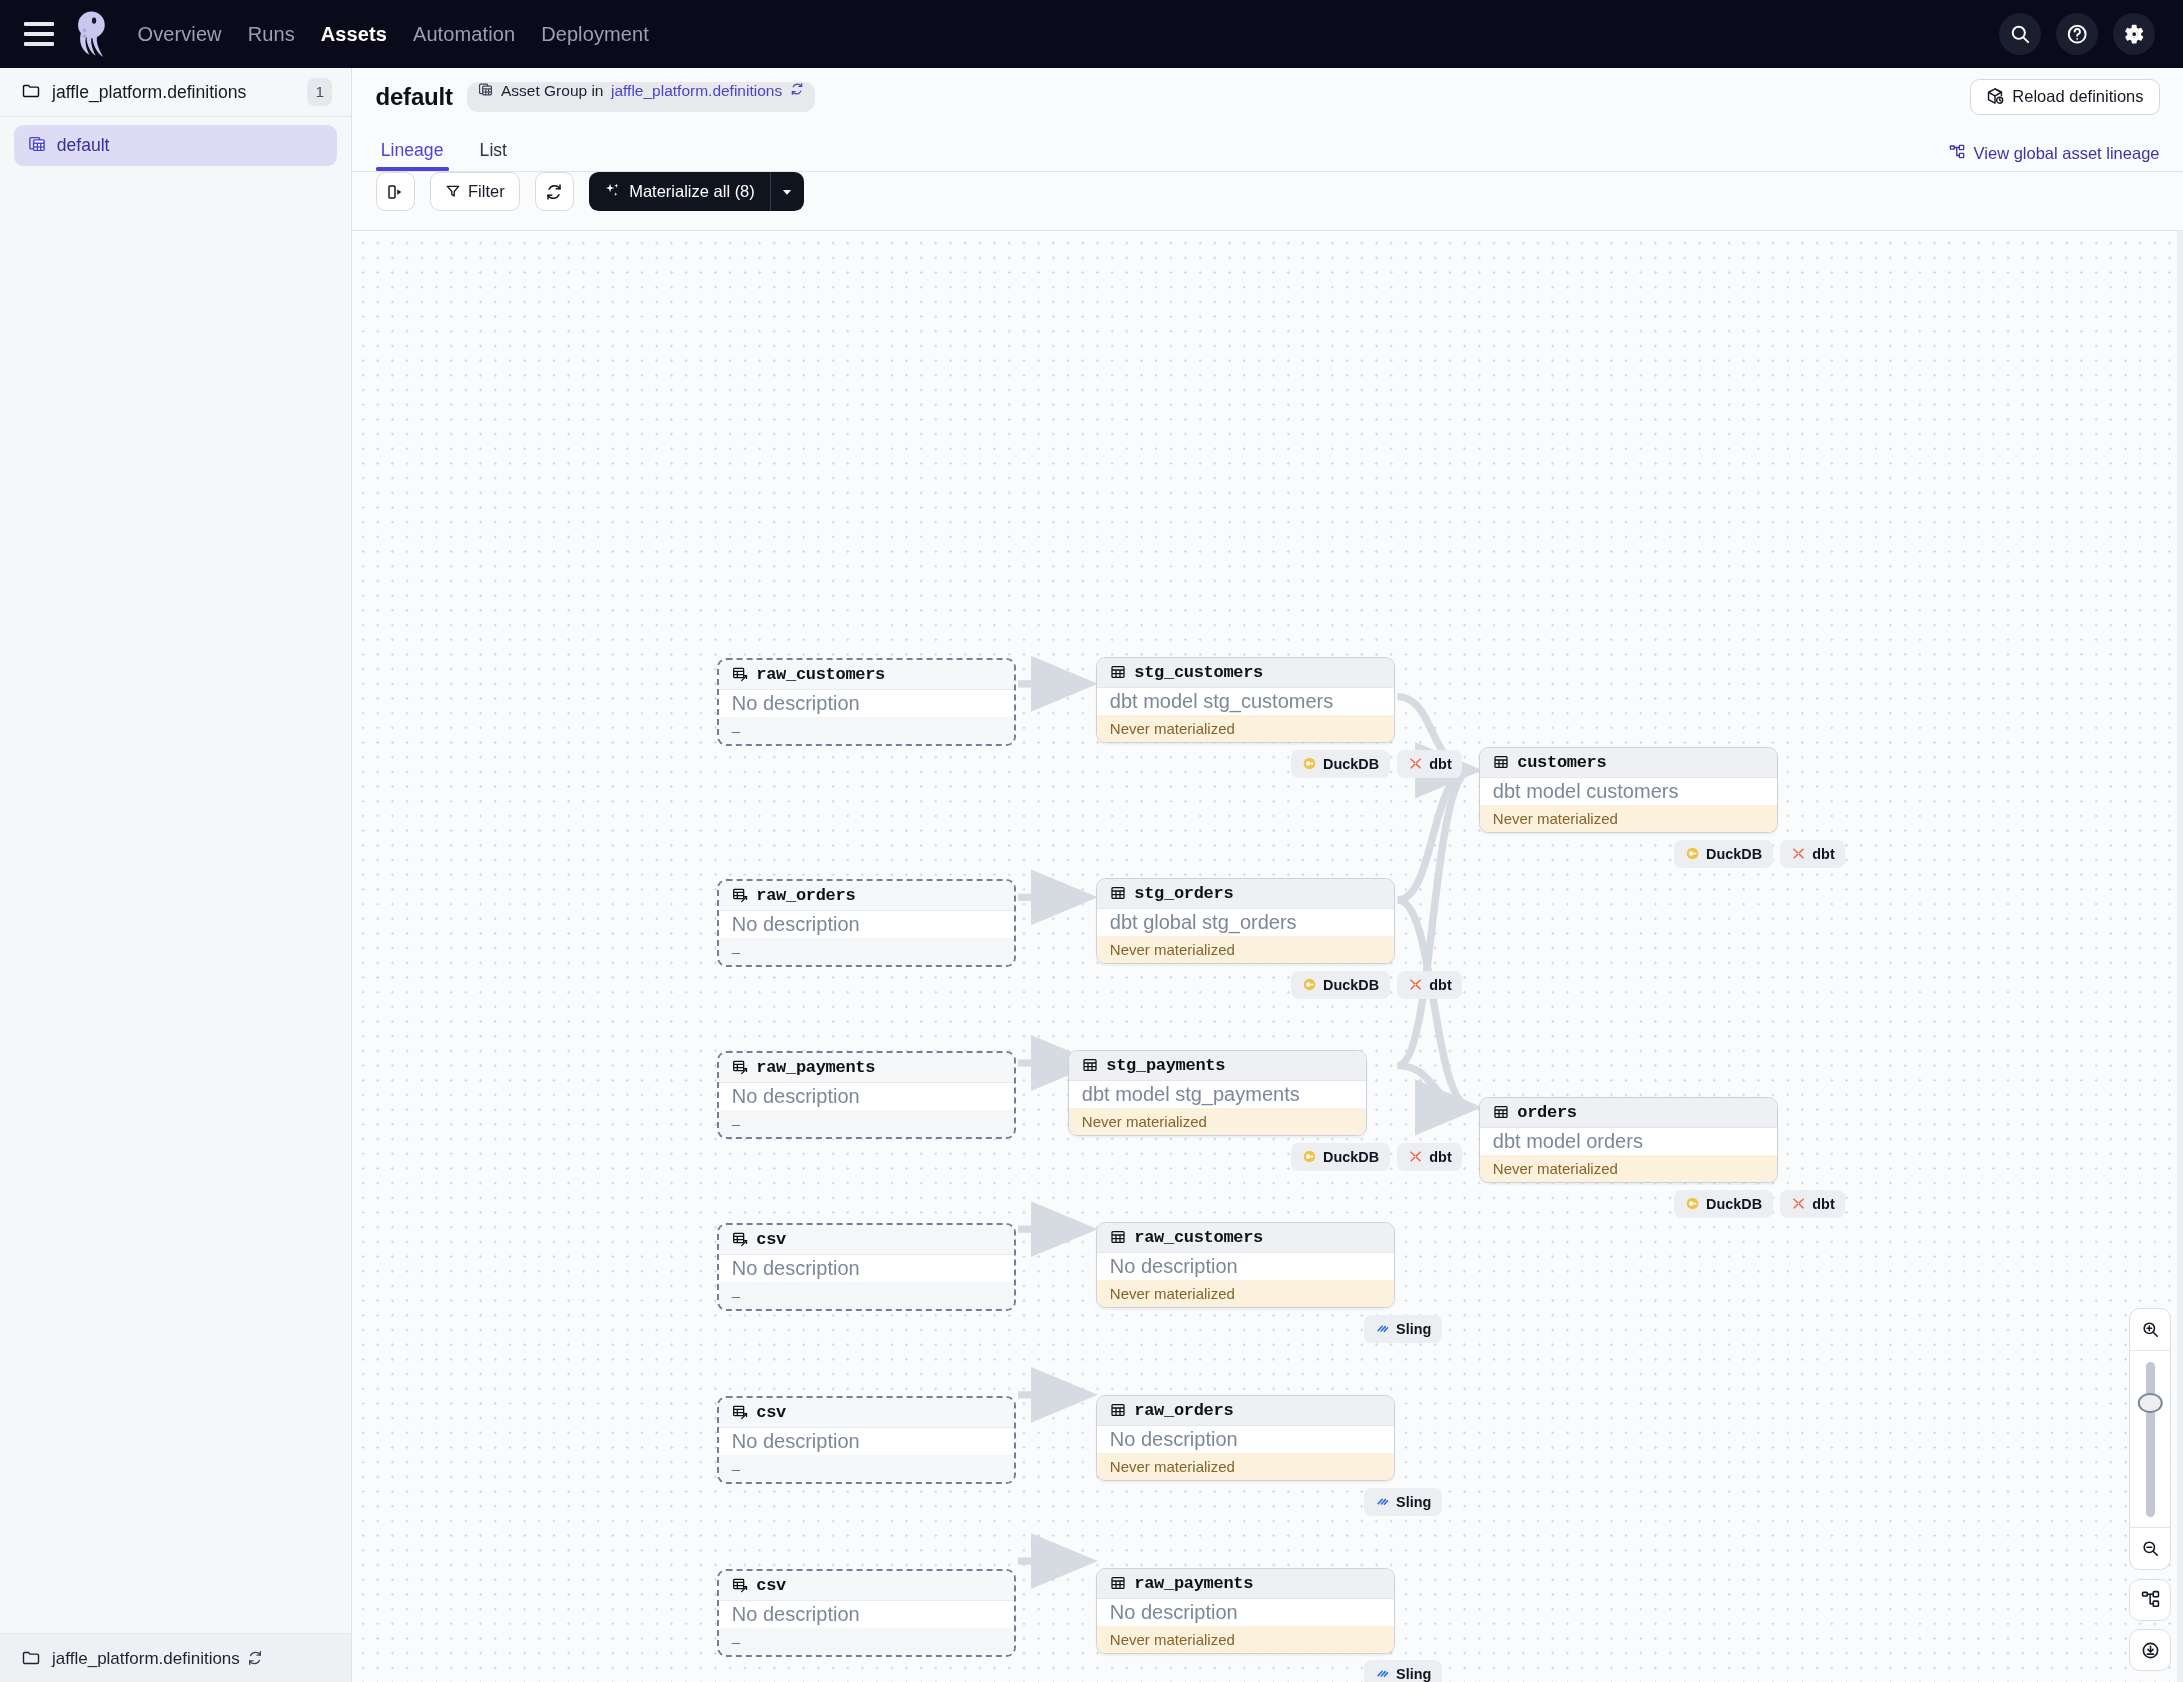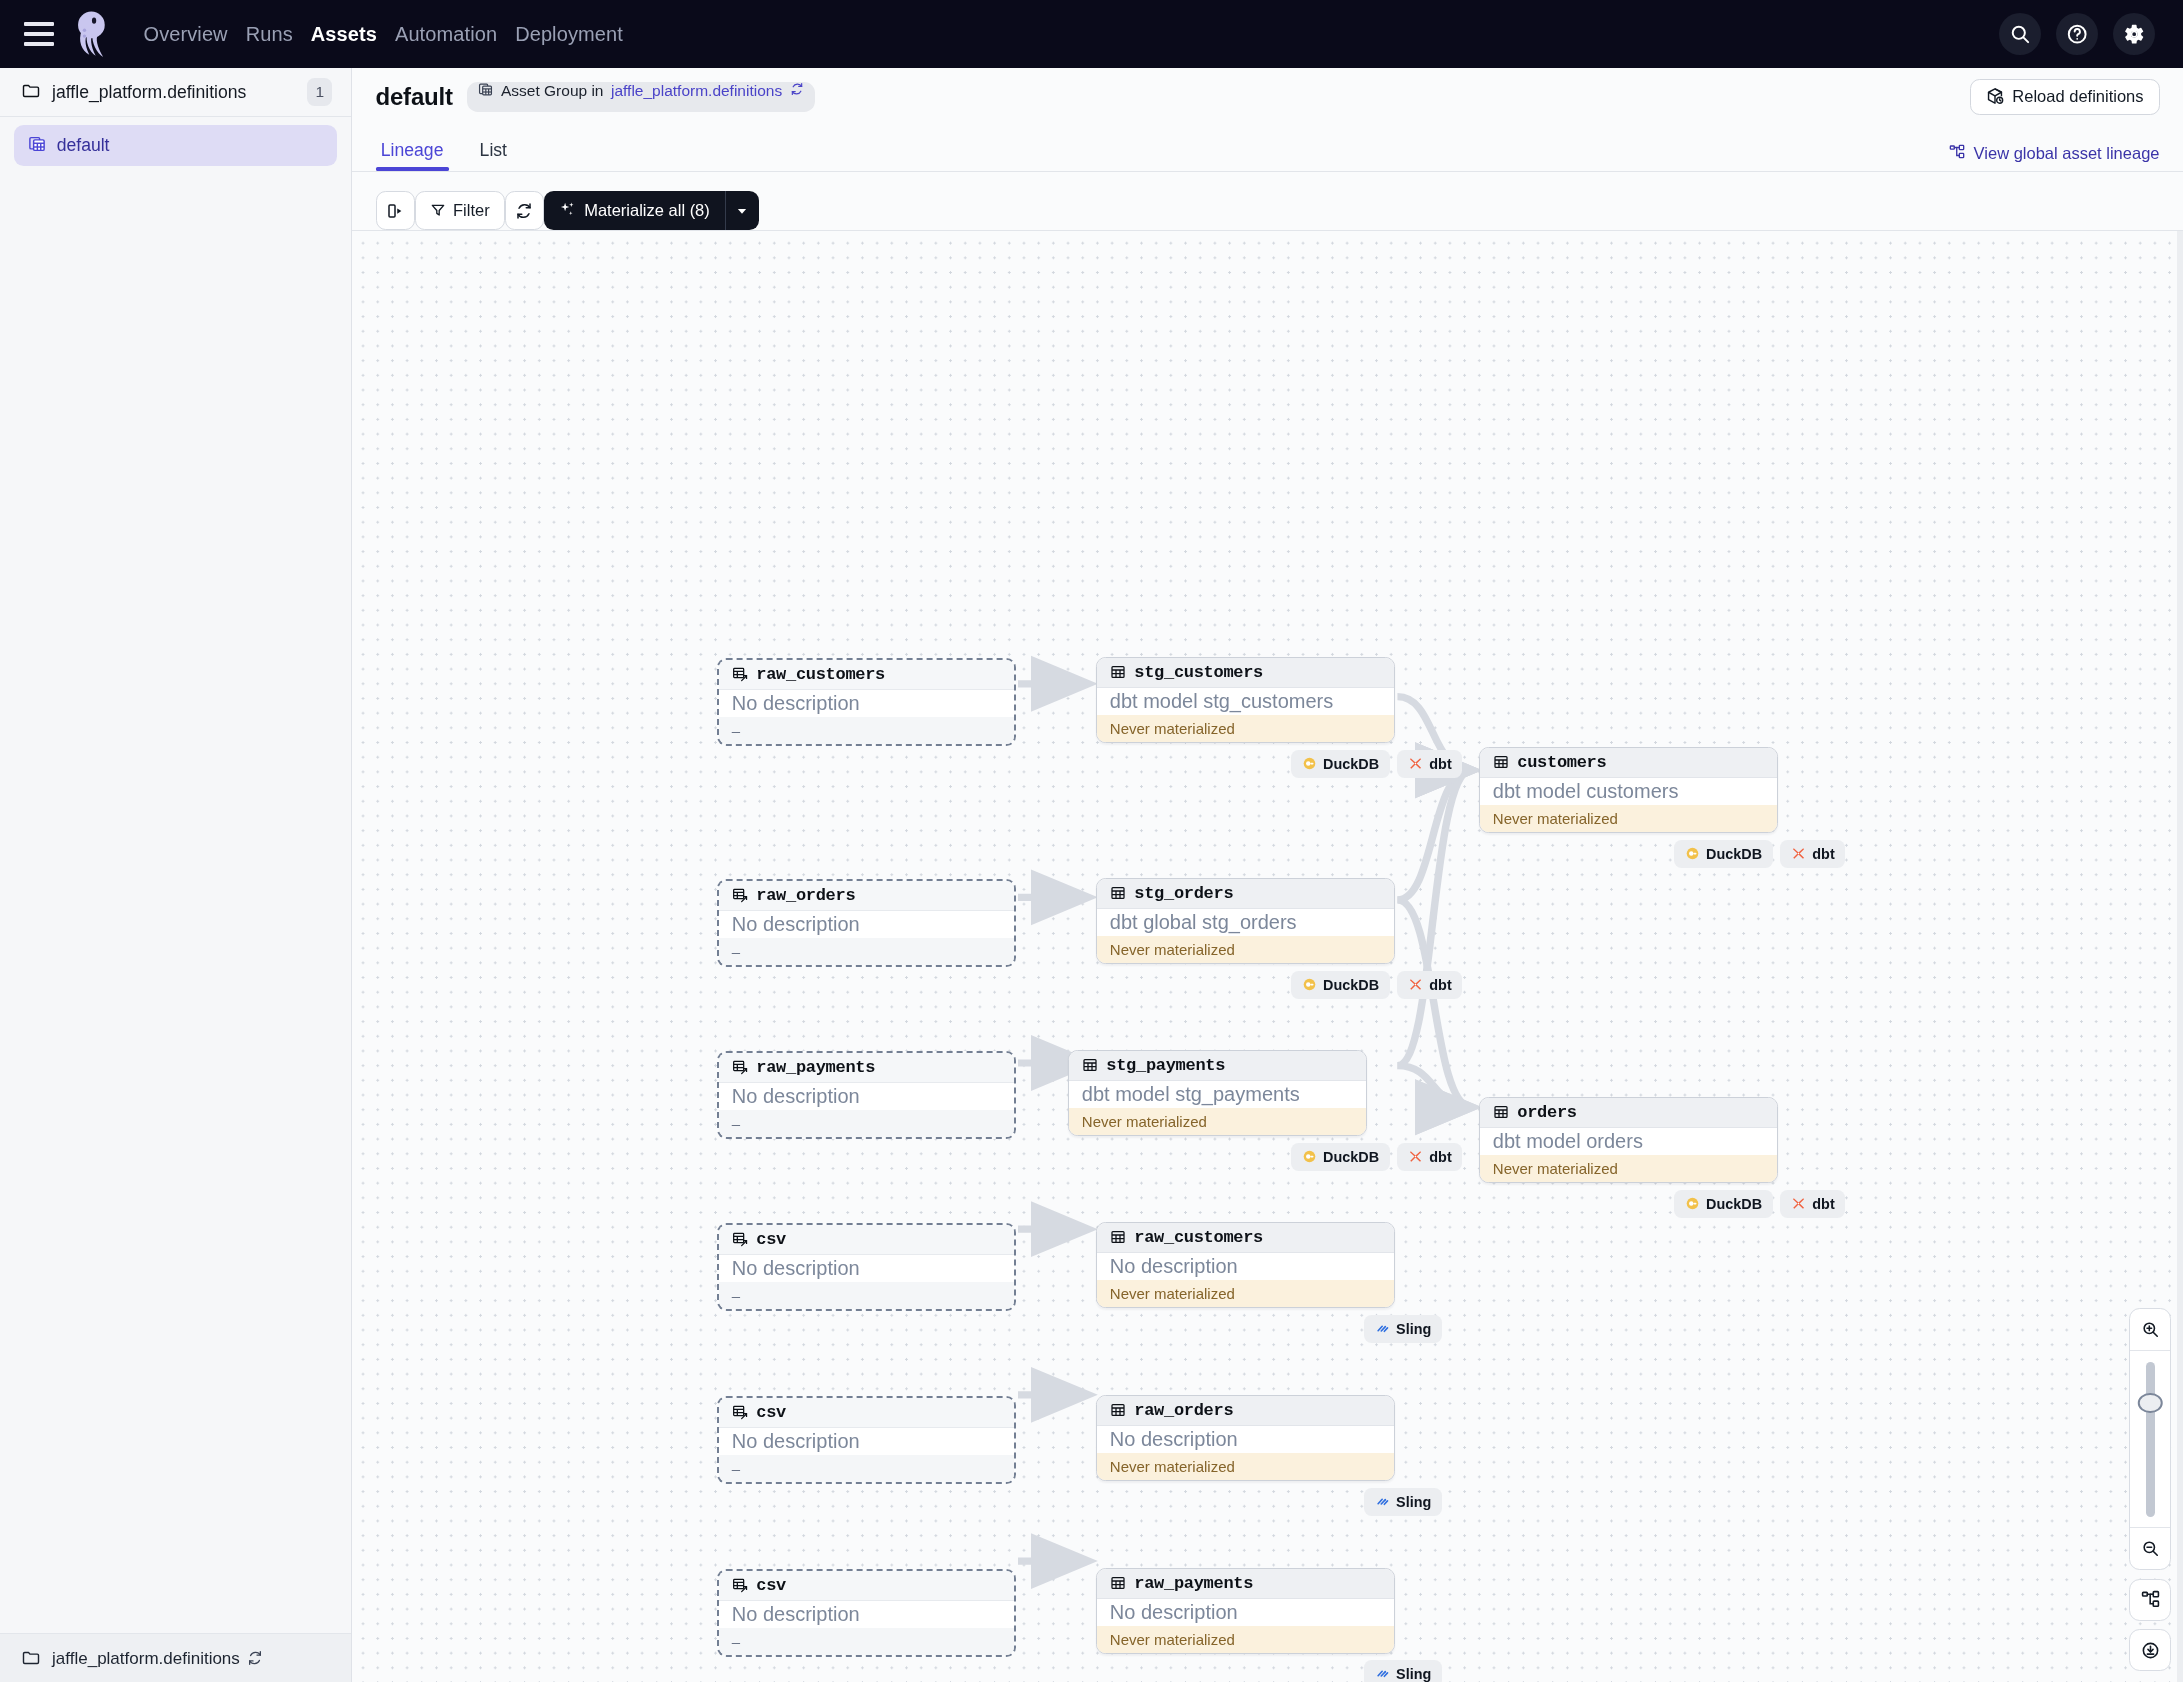--- a/index.html
+++ b/index.html
@@ -13,21 +13,21 @@
 
   
   .topnav {
     height: 68px; background: #0a0a1a; flex: 0 0 68px;
     display: flex; align-items: center; padding: 0 28px 0 23.5px;
     position: relative;
   }
   .hamburger { width: 30px; height: 23.5px; display: flex; flex-direction: column; justify-content: space-between; cursor: pointer; margin-right: 16px;}
   .hamburger span { display: block; height: 3.7px; background: #e8e8f0; border-radius: 1.1px; }
   .logo { width: 46px; height: 48px; margin-right: 18px; display:flex; align-items:center; justify-content:center;}
-  .nav-links { display: flex; align-items: center; gap: 18px; margin-left: 10px; }
+  .nav-links { display: flex; align-items: center; gap: 26px; margin-left: 4px; }
   .nav-link { color: #9aa0b4; font-size: 20px; letter-spacing: 0.1px; cursor: pointer; white-space: nowrap; }
   .nav-link.active { color: #ffffff; font-weight: bold; }
   .topnav-right { margin-left: auto; display: flex; align-items: center; gap: 15px; }
   .circ-btn { width: 42px; height: 42px; border-radius: 50%; background: #1b1e2e; display: flex; align-items: center; justify-content: center; cursor: pointer; }
 
   
   .body-row { display: flex; flex: 1 1 auto; min-height: 0; }
 
   
   .sidebar {
@@ -92,22 +92,22 @@
     content: ""; position: absolute; left: 0; right: 0; bottom: 0;
     height: 3.7px; background: #4b45d6; border-radius: 1.6px;
   }
   .global-lineage {
     margin-left: auto; display: flex; align-items: center; gap: 8.5px;
     padding-bottom: 8.5px; cursor: pointer;
   }
   .global-lineage-label { font-size: 16.5px; color: #3b34a8; white-space: nowrap; }
 
   .toolbar {
-    height: 59px; flex: 0 0 59px; display: flex; align-items: flex-end;
-    padding: 0 19px 0 23.5px; border-bottom: 1.1px solid #e2e5ea; background: #fafbfc; gap: 0;
+    height: 59px; flex: 0 0 59px; display: flex; align-items: flex-start;
+    padding: 0 19px 0 23.5px; border-bottom: 1.1px solid #e2e5ea; background: #fafbfc; gap: 15px;
   }
   .tb-icon-btn {
     width: 39px; height: 39px; border: 1.1px solid #d6dae1; border-radius: 9.6px;
     background: #ffffff; display: flex; align-items: center; justify-content: center; cursor: pointer;
   }
   .filter-btn {
     height: 39px; border: 1.1px solid #d6dae1; border-radius: 9.6px; background: #ffffff;
     display: flex; align-items: center; gap: 7.5px; padding: 0 14px; cursor: pointer;
   }
   .filter-btn-label { font-size: 16.5px; color: #151c27; }

